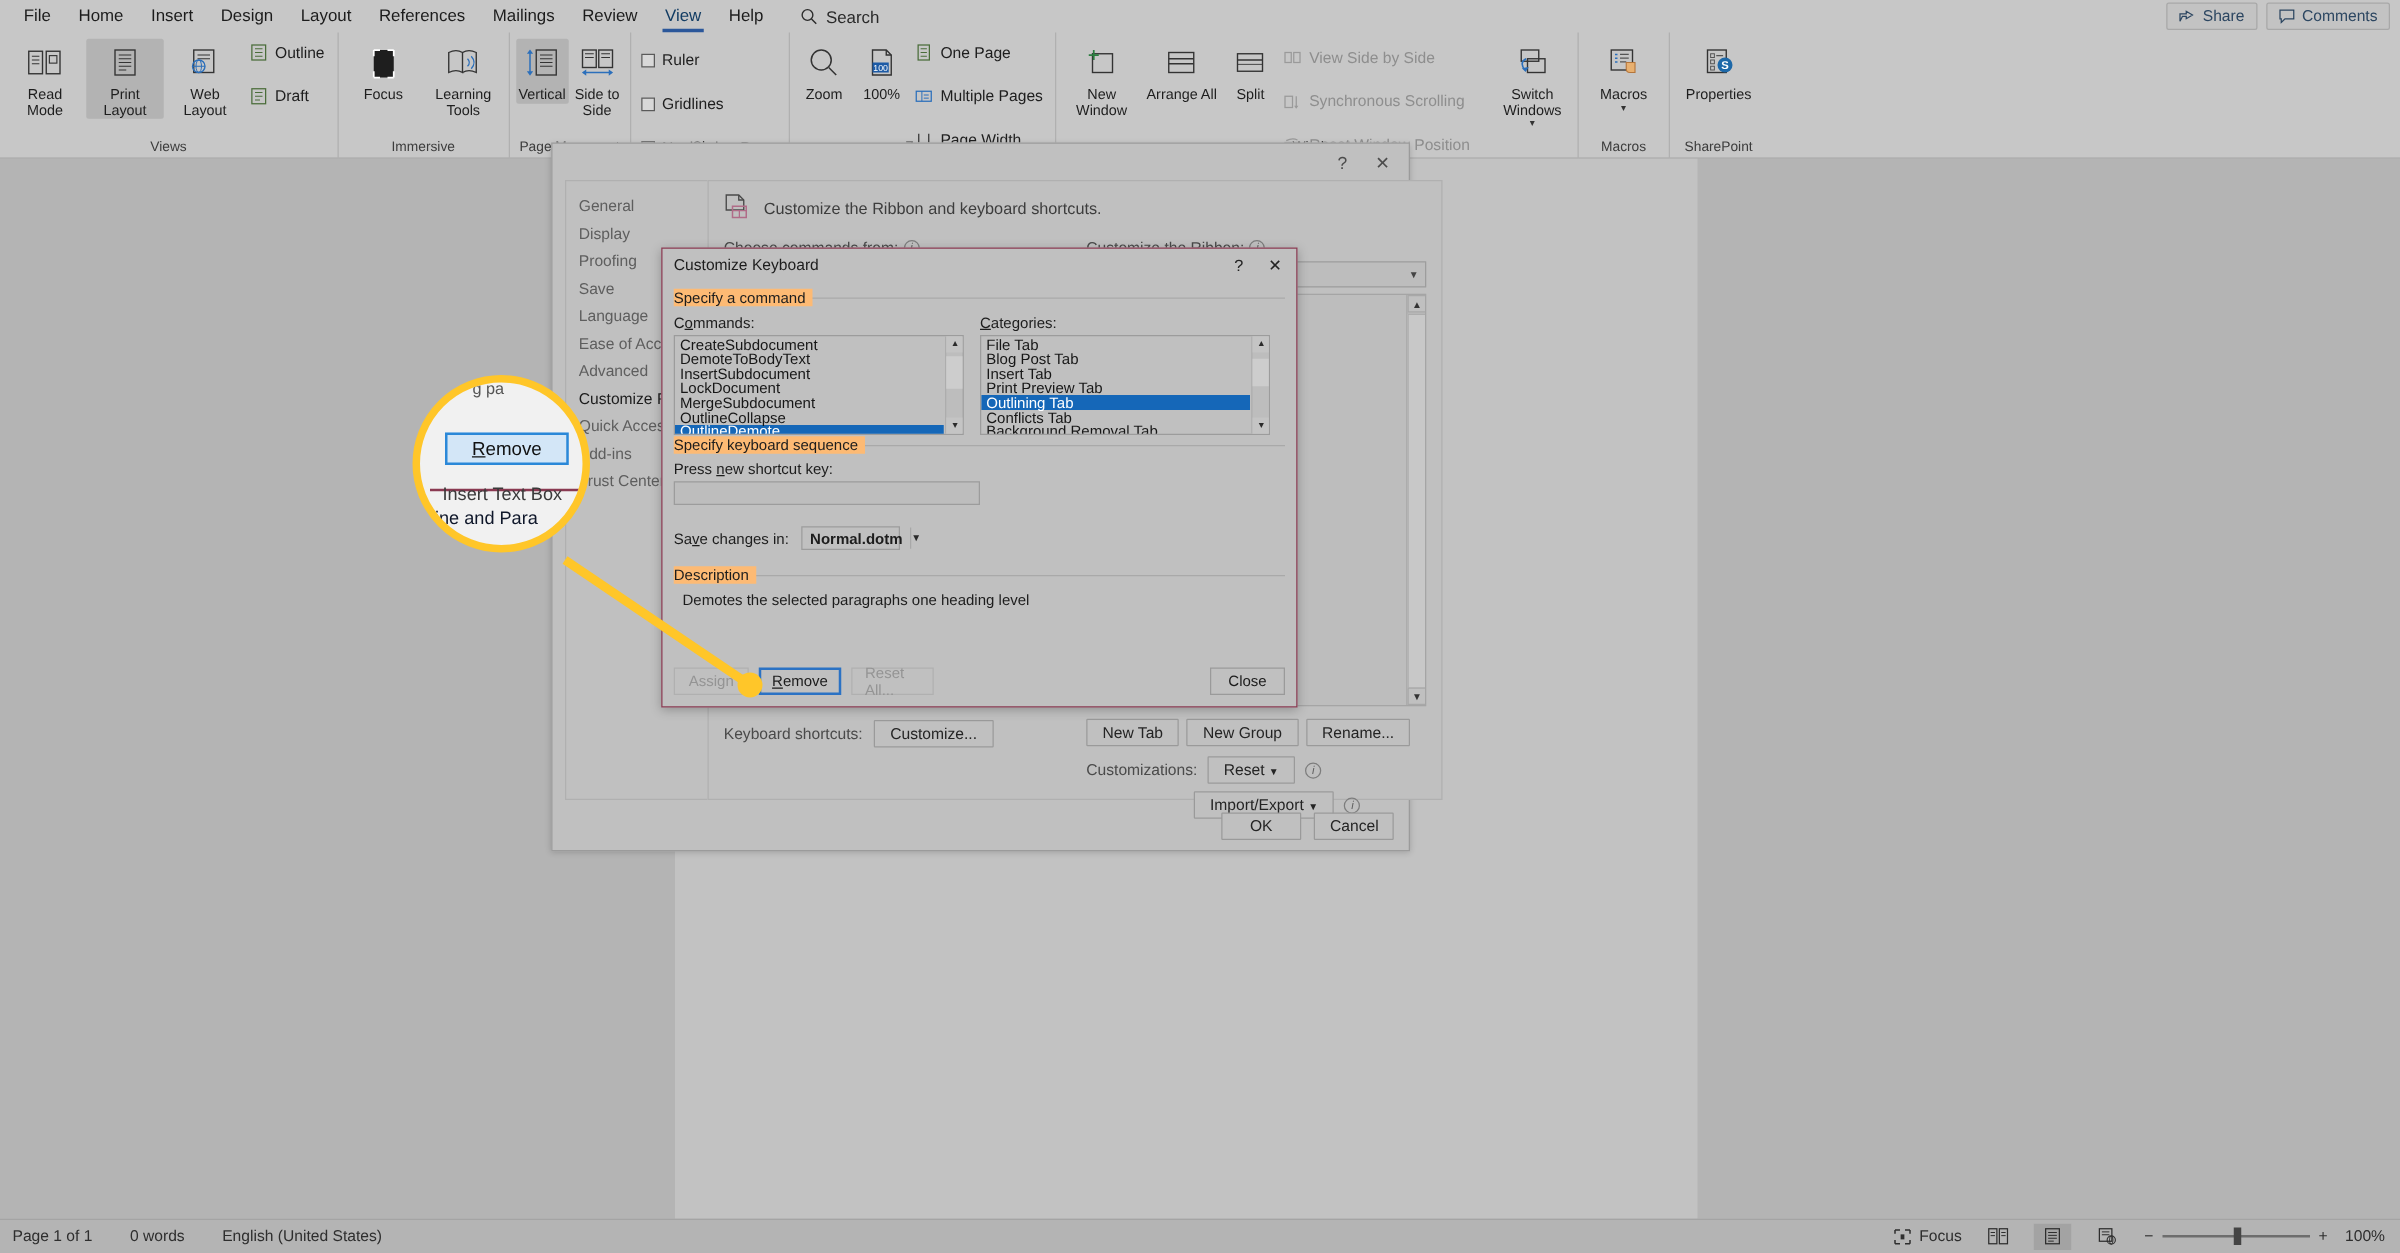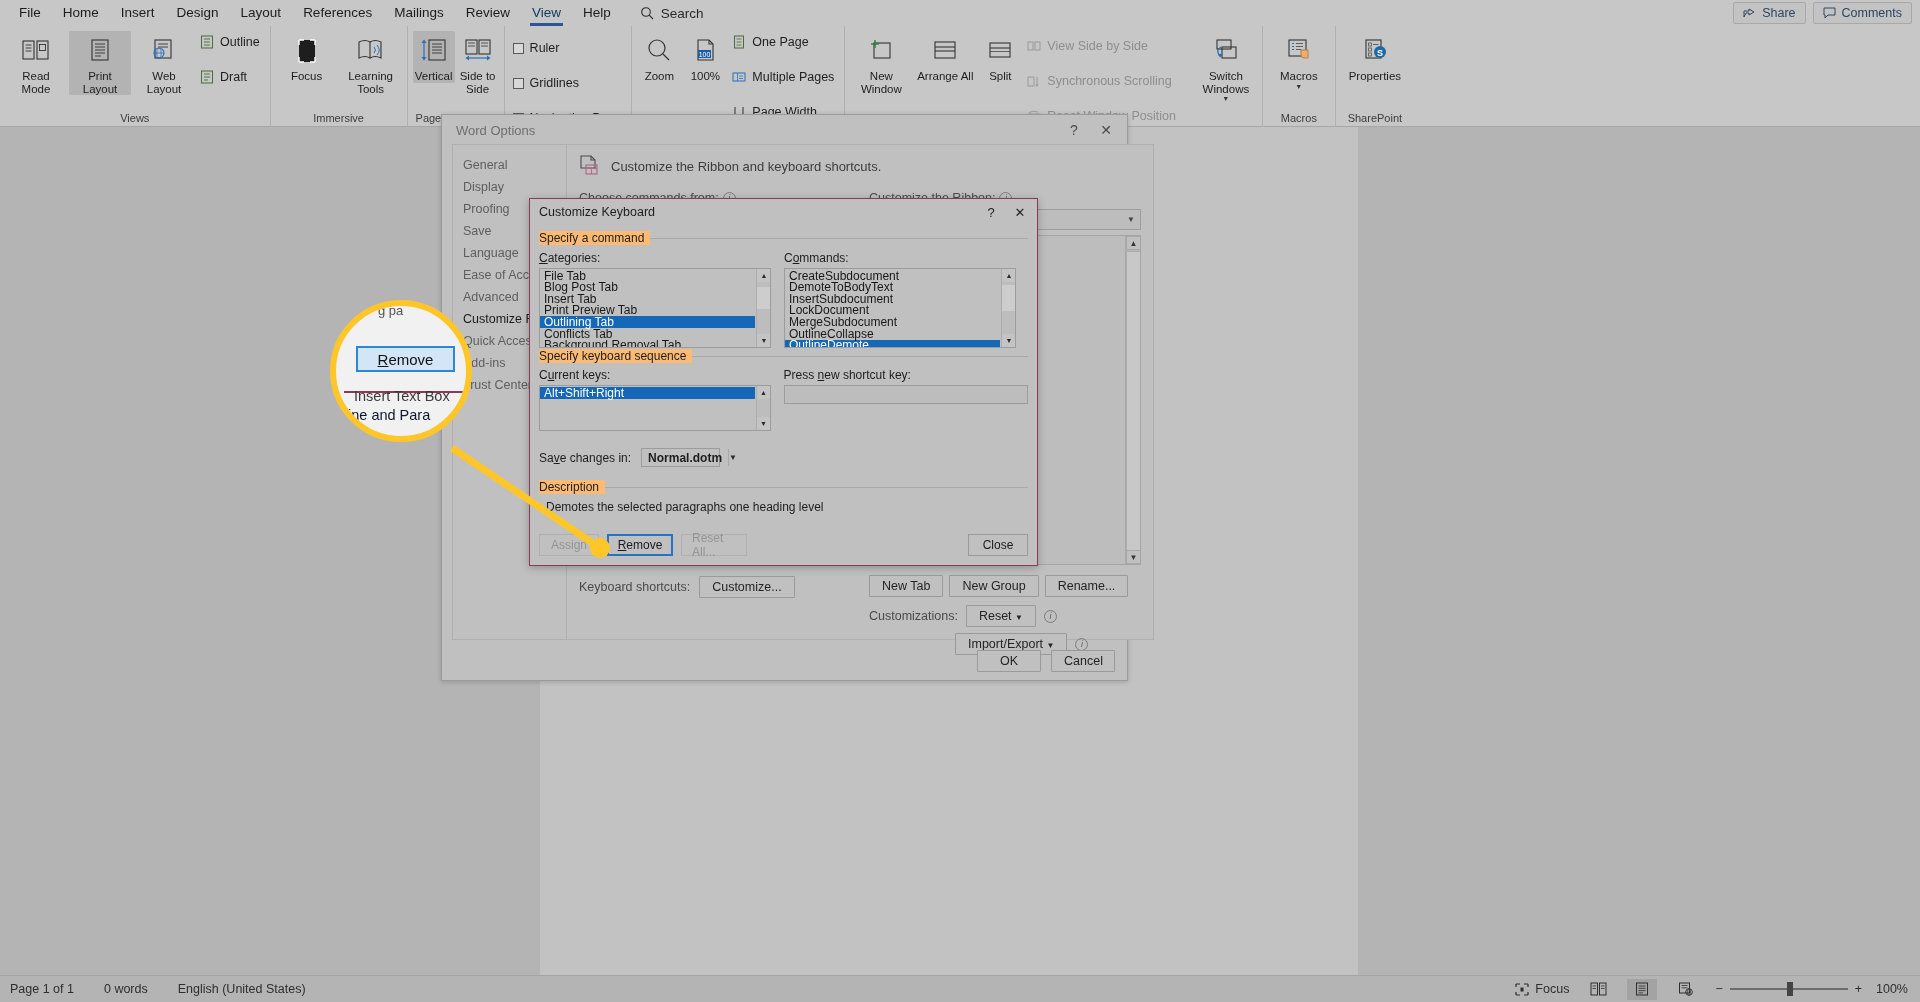--- a/index.html
+++ b/index.html
@@ -625,21 +625,20 @@
       </div>
 
     </div>
   </div>
 
   <div class="docarea">
     <div class="page"></div>
   </div>
 
   <div class="wordopt">
-    <div class="wo-title">Word Options</div>
     <div class="wo-titlebtns">
       <div class="wo-tbtn">?</div>
       <div class="wo-tbtn">✕</div>
     </div>
 
     <div class="wo-body">
       <div class="wo-nav">
         <div class="wo-nav-item">General</div>
         <div class="wo-nav-item">Display</div>
         <div class="wo-nav-item">Proofing</div>
@@ -776,80 +775,68 @@
       <div class="ck-tbtn">✕</div>
     </div>
 
     <div class="fieldset" style="margin-top:5px">
       <div class="fs-line"></div>
       <span class="fs-legend">Specify a command</span>
     </div>
 
     <div style="display:flex;gap:13px;margin:6px 9px 0 9px">
       <div style="width:232px">
+        <div class="lbl">C<span class="u">o</span>mmands:</div>
+        <div class="listbox" style="height:80px;margin-top:3px">
+          <div style="padding-top:1px;padding-right:15px">
+            <div class="lb-item">CreateSubdocument</div>
+            <div class="lb-item">DemoteToBodyText</div>
+            <div class="lb-item">InsertSubdocument</div>
+            <div class="lb-item">LockDocument</div>
+            <div class="lb-item">MergeSubdocument</div>
+            <div class="lb-item">OutlineCollapse</div>
+            <div class="lb-item sel">OutlineDemote</div>
+
+          </div>
+          <div class="lbsc">
+            <div class="lbsc-a">▲</div>
+            <div class="lbsc-t" style="top:16px;height:26px"></div>
+            <div class="lbsc-a" style="position:absolute;bottom:0">▼</div>
+          </div>
+        </div>
+      </div>
+
+      <div style="width:232px">
         <div class="lbl"><span class="u">C</span>ategories:</div>
         <div class="listbox" style="height:80px;margin-top:3px">
           <div style="padding-top:1px;padding-right:15px">
             <div class="lb-item">File Tab</div>
             <div class="lb-item">Blog Post Tab</div>
             <div class="lb-item">Insert Tab</div>
             <div class="lb-item">Print Preview Tab</div>
             <div class="lb-item sel">Outlining Tab</div>
             <div class="lb-item">Conflicts Tab</div>
             <div class="lb-item">Background Removal Tab</div>
 
           </div>
           <div class="lbsc">
             <div class="lbsc-a">▲</div>
             <div class="lbsc-t" style="top:18px;height:22px"></div>
             <div class="lbsc-a" style="position:absolute;bottom:0">▼</div>
           </div>
         </div>
       </div>
-
-      <div style="width:232px">
-        <div class="lbl">C<span class="u">o</span>mmands:</div>
-        <div class="listbox" style="height:80px;margin-top:3px">
-          <div style="padding-top:1px;padding-right:15px">
-            <div class="lb-item">CreateSubdocument</div>
-            <div class="lb-item">DemoteToBodyText</div>
-            <div class="lb-item">InsertSubdocument</div>
-            <div class="lb-item">LockDocument</div>
-            <div class="lb-item">MergeSubdocument</div>
-            <div class="lb-item">OutlineCollapse</div>
-            <div class="lb-item sel">OutlineDemote</div>
-
-          </div>
-          <div class="lbsc">
-            <div class="lbsc-a">▲</div>
-            <div class="lbsc-t" style="top:16px;height:26px"></div>
-            <div class="lbsc-a" style="position:absolute;bottom:0">▼</div>
-          </div>
-        </div>
-      </div>
     </div>
 
     <div class="fieldset" style="margin-top:0">
       <div class="fs-line"></div>
       <span class="fs-legend">Specify keyboard sequence</span>
     </div>
 
     <div style="display:flex;gap:13px;margin:5px 9px 0 9px">
-      <div style="width:232px">
-        <div class="lbl">C<span class="u">u</span>rrent keys:</div>
-        <div class="listbox" style="height:46px;margin-top:3px">
-          <div style="padding-top:1px;padding-right:15px">
-            <div class="lb-item sel">Alt+Shift+Right</div>
-          </div>
-          <div class="lbsc">
-            <div class="lbsc-a">▲</div>
-            <div class="lbsc-a" style="position:absolute;bottom:0">▼</div>
-          </div>
-        </div>
-      </div>
       <div style="width:245px">
         <div class="lbl">Press <span class="u">n</span>ew shortcut key:</div>
         <input class="txtfield" style="width: 100%; margin-top: 3px; font-size: 12px; padding: 0px 4px; color: rgb(23, 23, 23);" value="">
       </div>
     </div>
 
     <div style="display:flex;align-items:center;gap:10px;margin:17px 9px 0 9px">
       <span class="lbl">Sa<span class="u">v</span>e changes in:</span>
       <div class="combo" style="width:79px">
         <span class="combo-txt">Normal.dotm</span>

